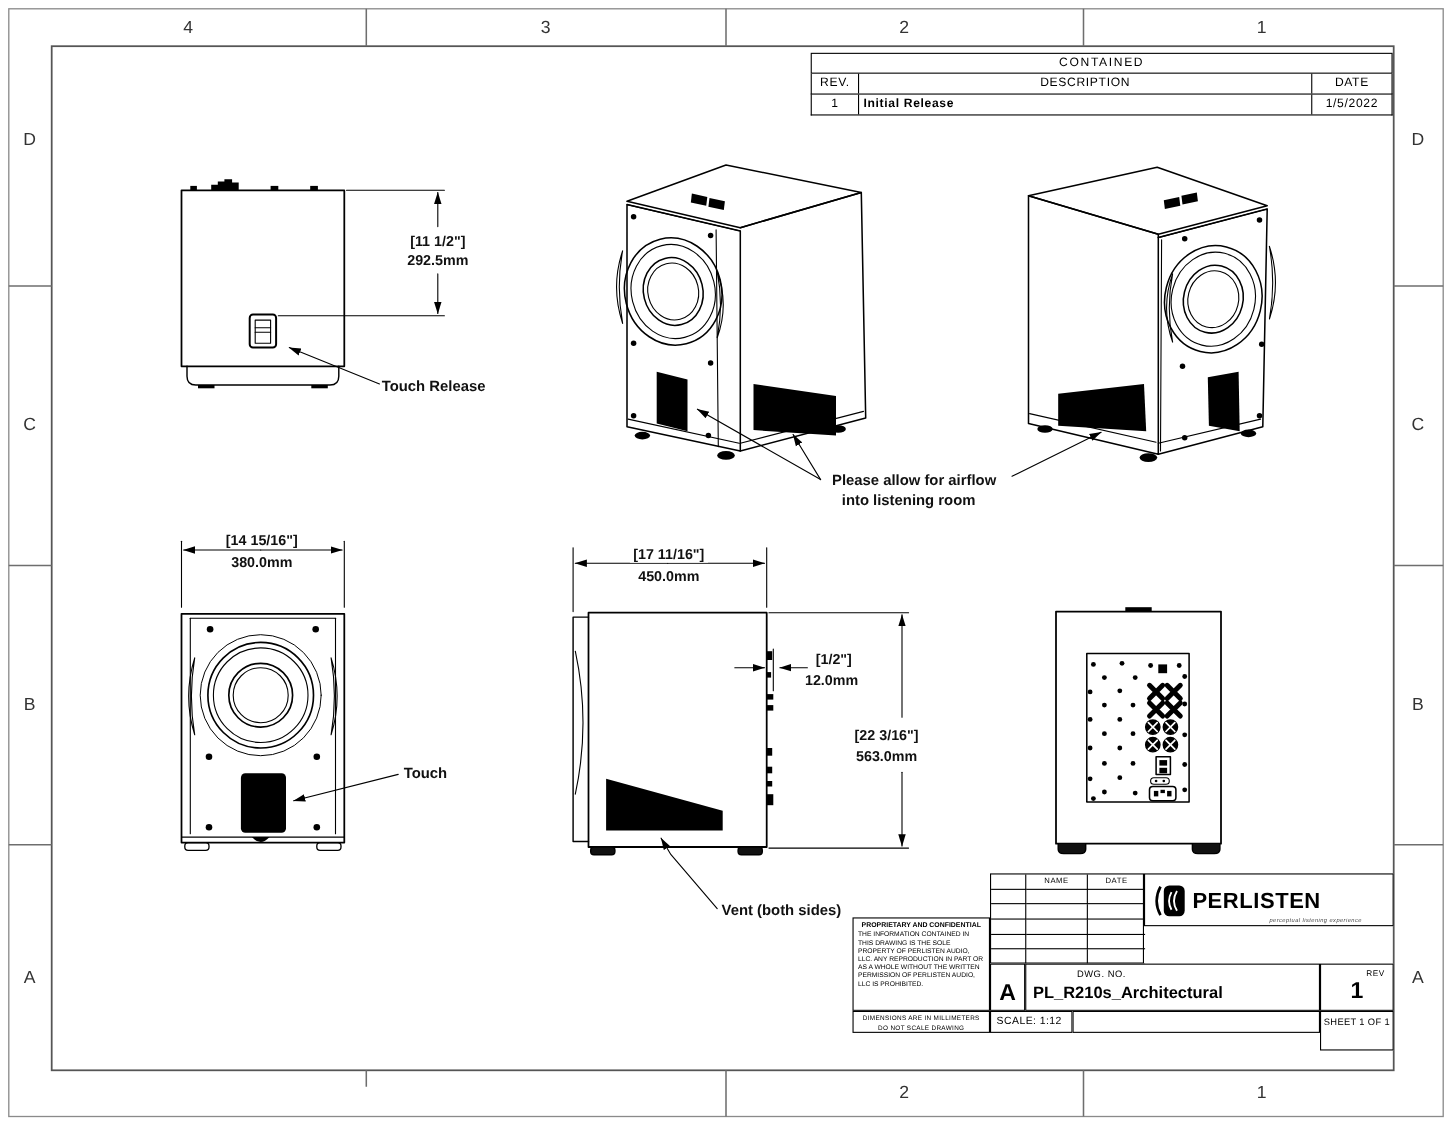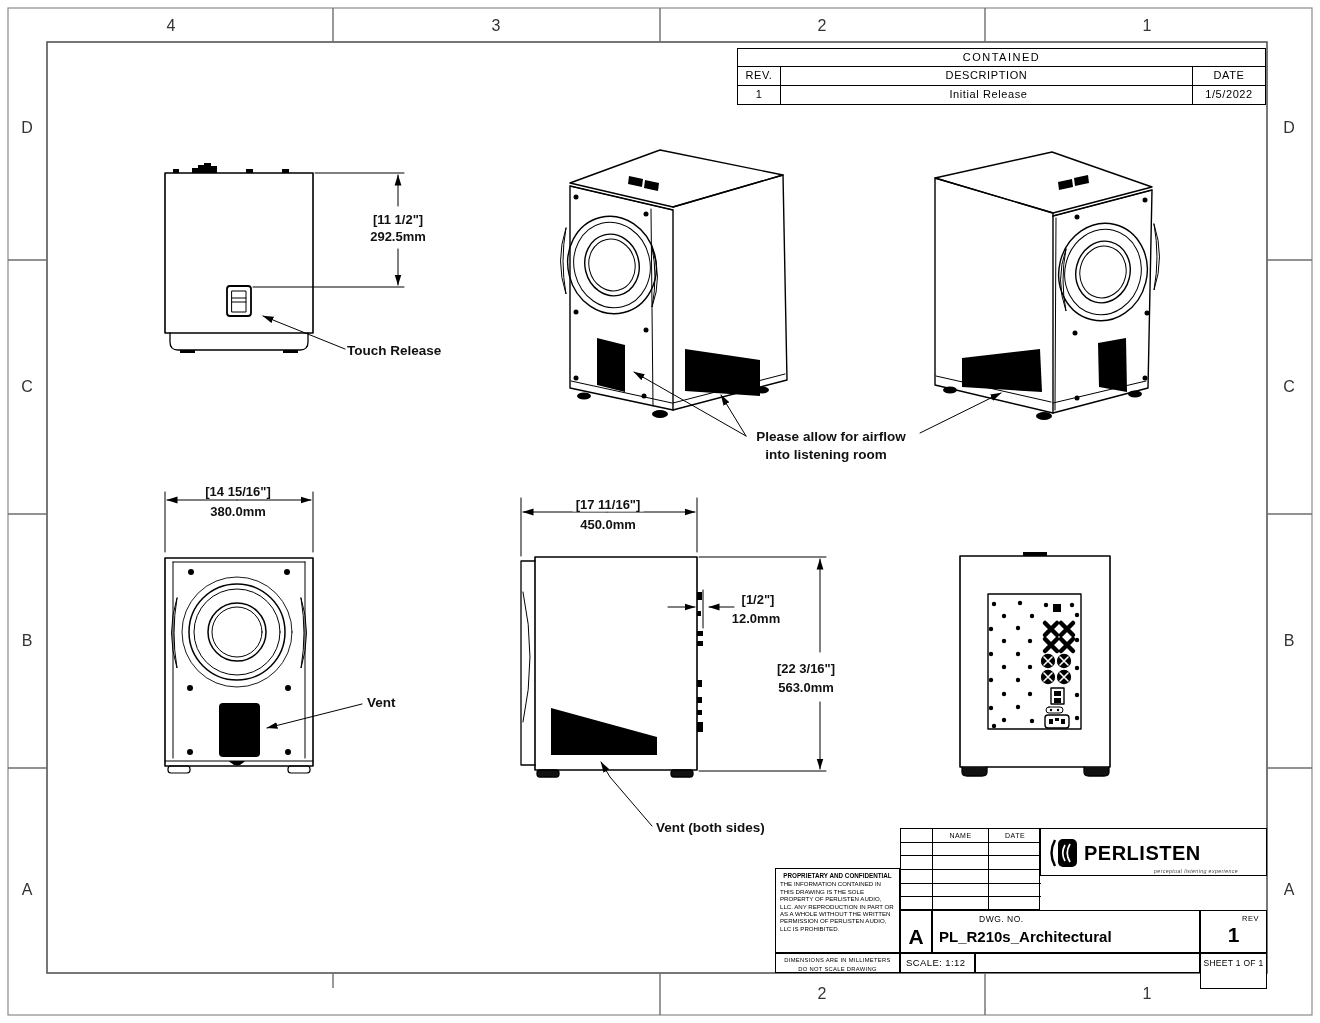--- a/index.html
+++ b/index.html
@@ -17,24 +17,24 @@
   .note-c{transform:translateX(-50%);text-align:left;}
   
   .rev-table{position:absolute;left:737px;top:48px;width:529px;font-size:11px;color:#000;}
   .rev-table .r{display:flex;box-sizing:border-box;border:1px solid #000;border-top:none;height:19px;line-height:17px;}
   .rev-table .r.first{border-top:1px solid #000;}
   .rev-table .c{box-sizing:border-box;text-align:center;overflow:hidden;letter-spacing:.6px;}
   .rev-table .c + .c{border-left:1px solid #000;}
   .rev-table .c-rev{width:42px;}
   .rev-table .c-desc{flex:1;}
   .rev-table .c-date{width:73px;}
-  .rev-table .c-desc.data{text-align:center;padding-left:4px;}
+  .rev-table .c-desc.data{text-align:left;padding-left:4px;font-weight:bold;}
   .rev-title{width:100%;text-align:center;letter-spacing:1.5px;}
   
-  .tb{position:absolute;left:775px;top:828px;width:492px;height:145px;font-size:10px;}
+  .tb{position:absolute;left:775px;top:794px;width:492px;height:145px;font-size:10px;}
   .tb .box{position:absolute;box-sizing:border-box;border:1px solid #000;background:#fff;}
   .tb-grid{display:grid;grid-template-columns:32px 56px 52px;grid-auto-rows:13.67px;}
   .tb-grid>div{box-sizing:border-box;border-right:1px solid #000;border-bottom:1px solid #000;
                font-size:7px;text-align:center;line-height:13px;letter-spacing:.5px;overflow:hidden;}
   .tb-grid>div:nth-child(3n){border-right:none;}
   .prop{padding:3px 4px;font-size:6.1px;line-height:7.4px;color:#000;}
   .prop .pt{font-weight:700;text-align:center;font-size:6.3px;margin-bottom:1px;white-space:nowrap;}
   .dimsnote{font-size:5.8px;line-height:9px;text-align:center;padding-top:2px;letter-spacing:.3px;}
   .lbl-sm{position:absolute;font-size:7.5px;letter-spacing:.5px;color:#000;padding-left:40px;}
   .val-big{position:absolute;font-weight:700;font-size:21px;line-height:21px;}
@@ -358,21 +358,21 @@
   <div class="dim" style="left:238px;top:491px">[14 15/16"]</div>
   <div class="dim" style="left:238px;top:511px">380.0mm</div>
   <div class="dim" style="left:608px;top:504px">[17 11/16"]</div>
   <div class="dim" style="left:608px;top:524px">450.0mm</div>
   <div class="dim" style="left:758px;top:599px">[1/2"]</div>
   <div class="dim" style="left:756px;top:618px">12.0mm</div>
   <div class="dim" style="left:806px;top:668px">[22 3/16"]</div>
   <div class="dim" style="left:806px;top:687px">563.0mm</div>
 
   <div class="note" style="left:347px;top:343px">Touch Release</div>
-  <div class="note" style="left:367px;top:695px">Vent</div>
+  <div class="note" style="left:367px;top:695px">Touch</div>
   <div class="note" style="left:656px;top:820px">Vent (both sides)</div>
   <div class="note note-c" style="left:831px;top:429px">Please allow for airflow</div>
   <div class="note note-c" style="left:826px;top:447px">into listening room</div>
 
   <div class="tb">
 
     <div class="box prop" style="left:0;top:40px;width:125px;height:85px">
       <div class="pt">PROPRIETARY AND CONFIDENTIAL</div>
       <div>THE INFORMATION CONTAINED IN THIS DRAWING IS THE SOLE PROPERTY OF PERLISTEN AUDIO, LLC.  ANY REPRODUCTION IN PART OR AS A WHOLE WITHOUT THE WRITTEN PERMISSION OF PERLISTEN AUDIO, LLC IS PROHIBITED.</div>
     </div>

